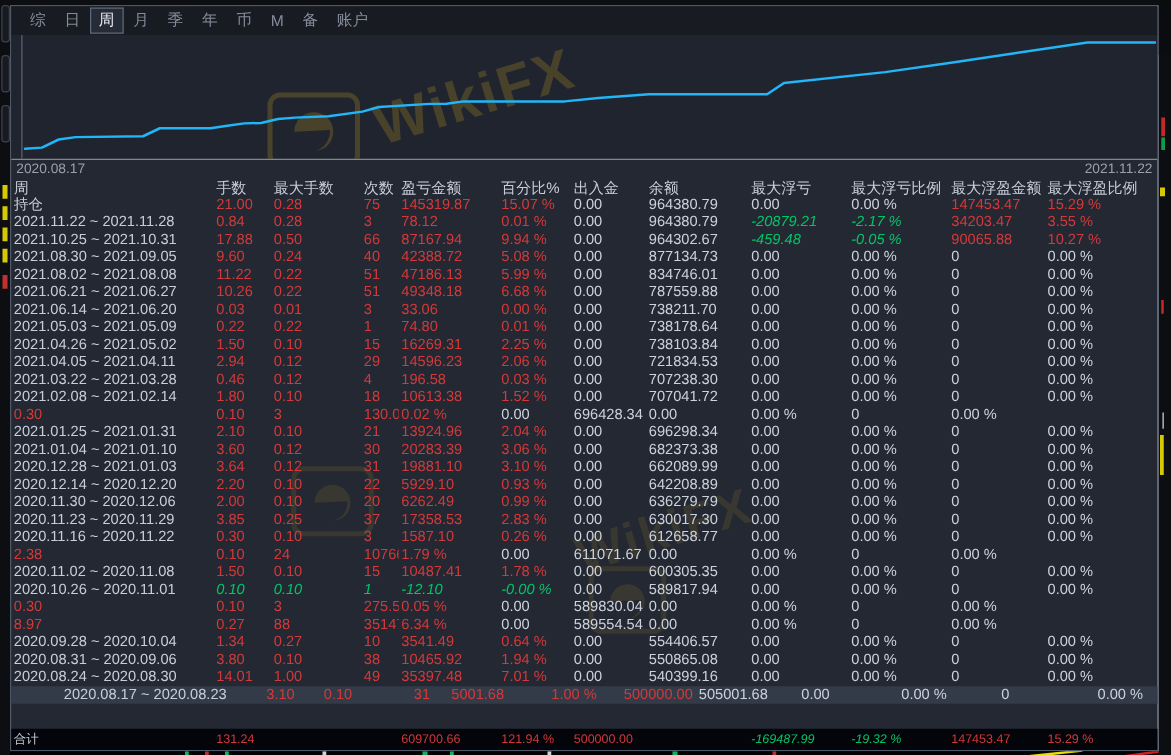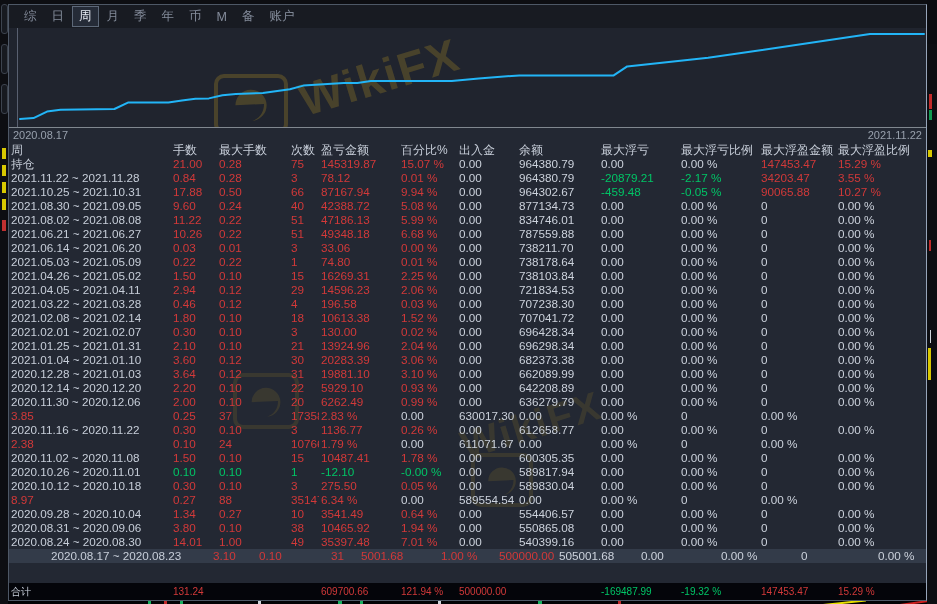--- a/index.html
+++ b/index.html
@@ -48,21 +48,21 @@
     grid-template-columns:162px 46px 72px 30px 80px 58px 60px 82px 80px 80px 77px 1fr;
     align-items:center;
   }
   .thead{flex:0 0 15px;color:#c7ced9;font-size:12px;position:relative;z-index:2;}
   .tbody{flex:1 1 auto;position:relative;z-index:1;}
   .trow{height:14px;font-size:11.7px;}
   .trow.highlight{background:#333b49;padding-left:40px;}
   .cell{padding-left:2px;white-space:nowrap;overflow:hidden;line-height:14px;}
   .c-d{color:#c7ced9;}  
   .c-r{color:#d23939;}  
-  .c-g{color:#00c566;}  
+  .c-g{color:#00c566;font-style:italic;}  
   .c-w{color:#ccd2dc;}  
   .total{
     flex:0 0 17px;background:#04050a;font-size:10px;position:relative;z-index:2;
   }
   
   .wm{position:absolute;pointer-events:none;color:rgba(160,132,38,.32);}
   .wm-text{font-weight:bold;font-size:46px;letter-spacing:2px;transform:rotate(-17deg);}
   .wm-text.small{font-size:40px;color:rgba(160,132,38,.18);}
   .wm-logo{border:4px solid rgba(160,132,38,.33);border-radius:10px;}
   .wm-logo.dim{border-color:rgba(160,132,38,.18);color:rgba(160,132,38,.18);}
@@ -315,21 +315,20 @@
         <div class="cell c-r">10613.38</div>
         <div class="cell c-r">1.52 %</div>
         <div class="cell c-w">0.00</div>
         <div class="cell c-w">707041.72</div>
         <div class="cell c-w">0.00</div>
         <div class="cell c-w">0.00 %</div>
         <div class="cell c-w">0</div>
         <div class="cell c-w">0.00 %</div>
       </div>
       <div class="grid-row trow">
-        <div class="cell c-d">2021.02.01 ~ 2021.02.07</div>
         <div class="cell c-r">0.30</div>
         <div class="cell c-r">0.10</div>
         <div class="cell c-r">3</div>
         <div class="cell c-r">130.00</div>
         <div class="cell c-r">0.02 %</div>
         <div class="cell c-w">0.00</div>
         <div class="cell c-w">696428.34</div>
         <div class="cell c-w">0.00</div>
         <div class="cell c-w">0.00 %</div>
         <div class="cell c-w">0</div>
@@ -399,38 +398,39 @@
         <div class="cell c-r">6262.49</div>
         <div class="cell c-r">0.99 %</div>
         <div class="cell c-w">0.00</div>
         <div class="cell c-w">636279.79</div>
         <div class="cell c-w">0.00</div>
         <div class="cell c-w">0.00 %</div>
         <div class="cell c-w">0</div>
         <div class="cell c-w">0.00 %</div>
       </div>
       <div class="grid-row trow">
+        <div class="cell c-d">2020.11.23 ~ 2020.11.29</div>
         <div class="cell c-r">3.85</div>
         <div class="cell c-r">0.25</div>
         <div class="cell c-r">37</div>
         <div class="cell c-r">17358.53</div>
         <div class="cell c-r">2.83 %</div>
         <div class="cell c-w">0.00</div>
         <div class="cell c-w">630017.30</div>
         <div class="cell c-w">0.00</div>
         <div class="cell c-w">0.00 %</div>
         <div class="cell c-w">0</div>
         <div class="cell c-w">0.00 %</div>
       </div>
       <div class="grid-row trow">
         <div class="cell c-d">2020.11.16 ~ 2020.11.22</div>
         <div class="cell c-r">0.30</div>
         <div class="cell c-r">0.10</div>
         <div class="cell c-r">3</div>
-        <div class="cell c-r">1136.77</div>
+        <div class="cell c-r">1587.10</div>
         <div class="cell c-r">0.26 %</div>
         <div class="cell c-w">0.00</div>
         <div class="cell c-w">612658.77</div>
         <div class="cell c-w">0.00</div>
         <div class="cell c-w">0.00 %</div>
         <div class="cell c-w">0</div>
         <div class="cell c-w">0.00 %</div>
       </div>
       <div class="grid-row trow">
         <div class="cell c-r">2.38</div>
@@ -467,21 +467,20 @@
         <div class="cell c-g">-12.10</div>
         <div class="cell c-g">-0.00 %</div>
         <div class="cell c-w">0.00</div>
         <div class="cell c-w">589817.94</div>
         <div class="cell c-w">0.00</div>
         <div class="cell c-w">0.00 %</div>
         <div class="cell c-w">0</div>
         <div class="cell c-w">0.00 %</div>
       </div>
       <div class="grid-row trow">
-        <div class="cell c-d">2020.10.12 ~ 2020.10.18</div>
         <div class="cell c-r">0.30</div>
         <div class="cell c-r">0.10</div>
         <div class="cell c-r">3</div>
         <div class="cell c-r">275.50</div>
         <div class="cell c-r">0.05 %</div>
         <div class="cell c-w">0.00</div>
         <div class="cell c-w">589830.04</div>
         <div class="cell c-w">0.00</div>
         <div class="cell c-w">0.00 %</div>
         <div class="cell c-w">0</div>

